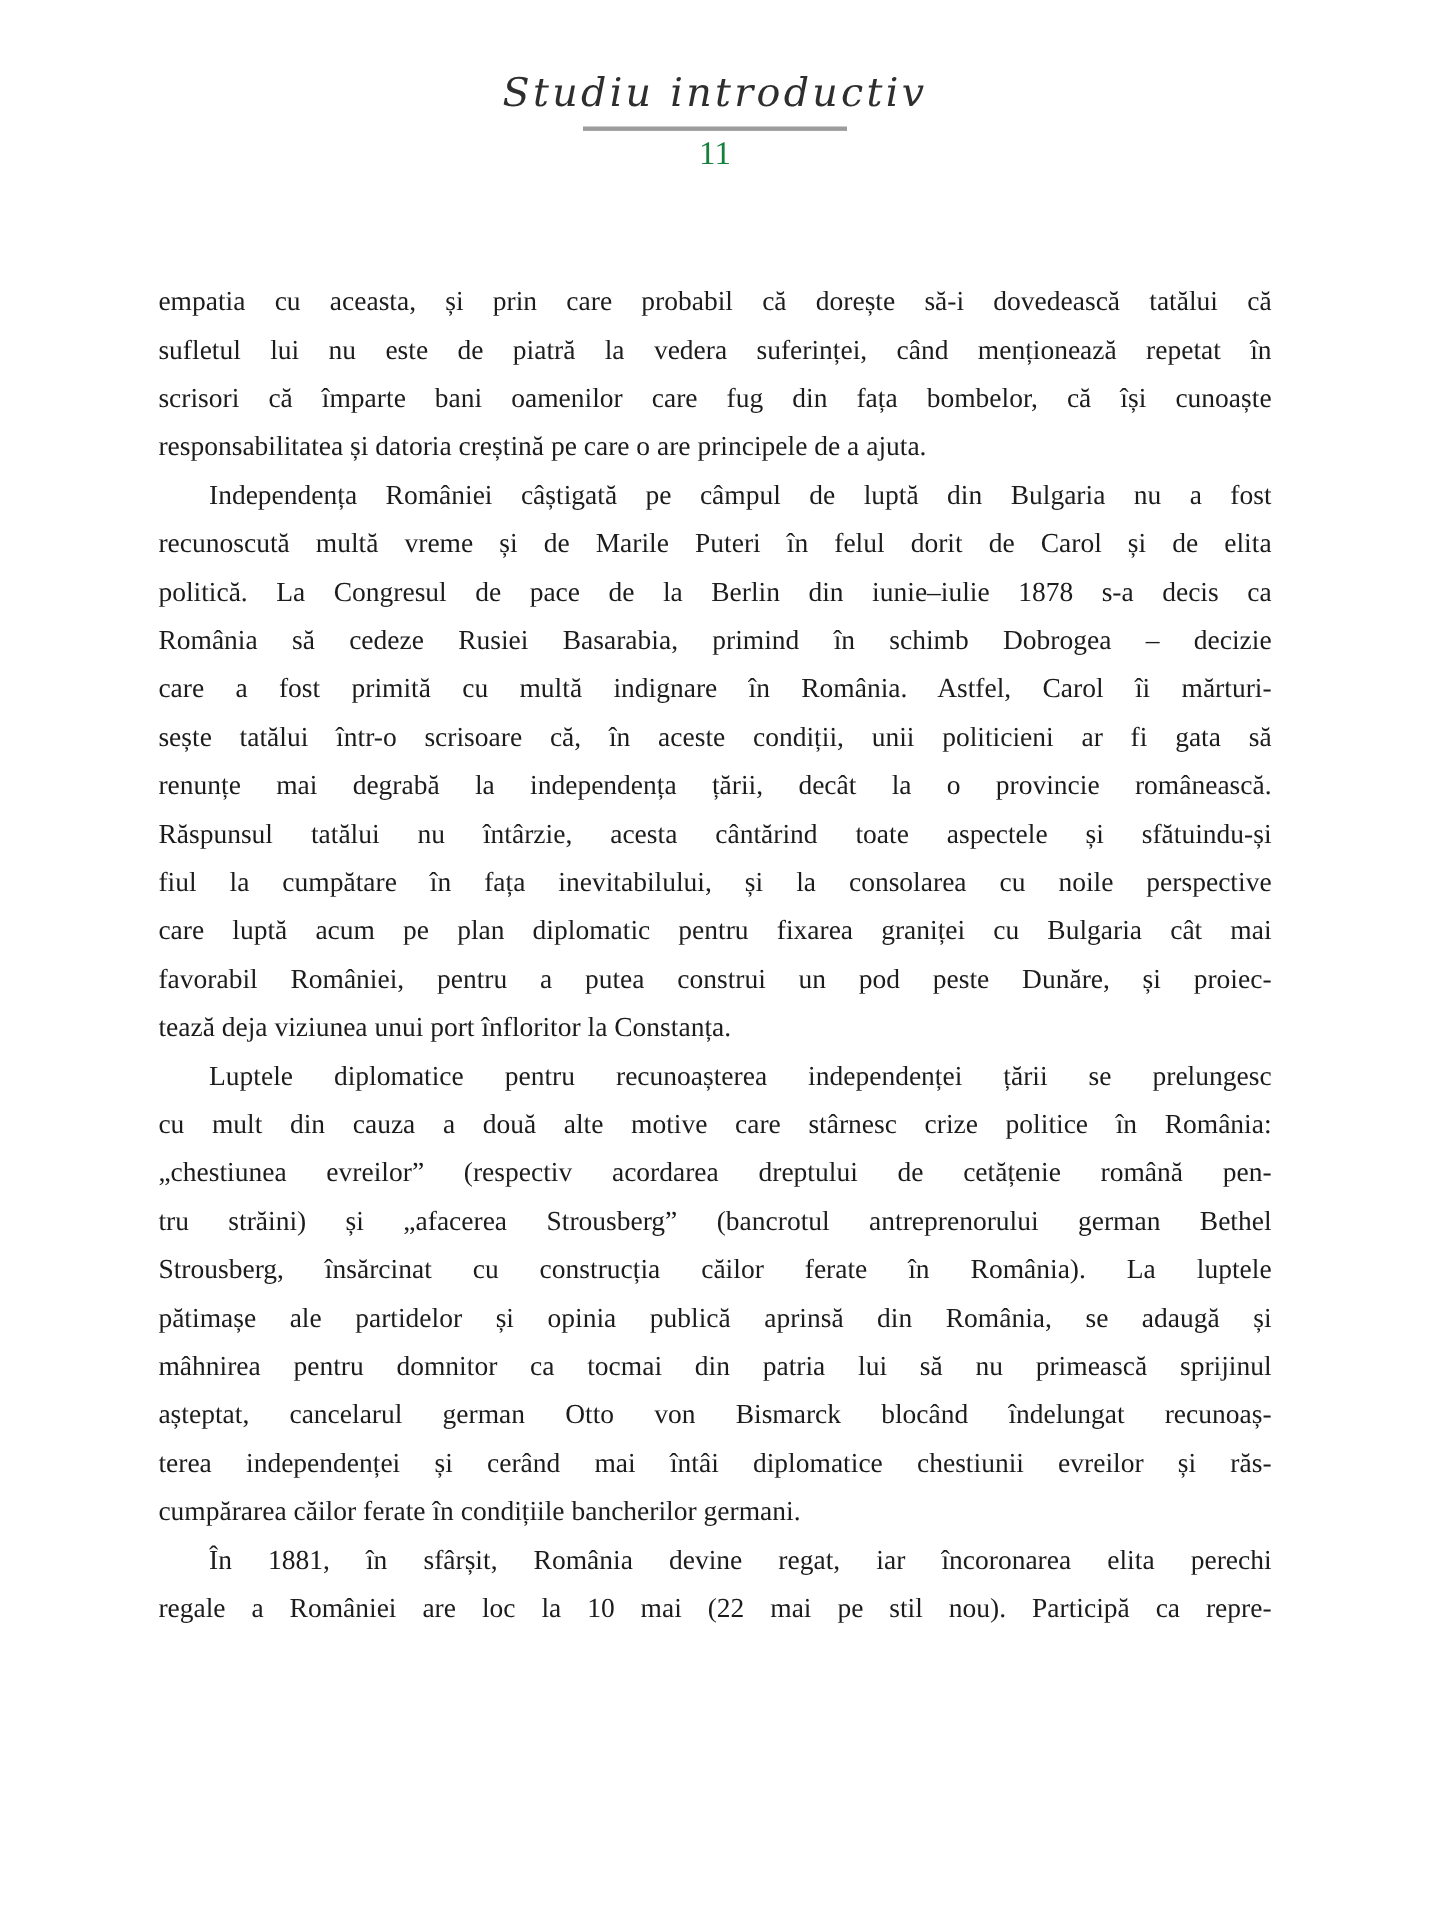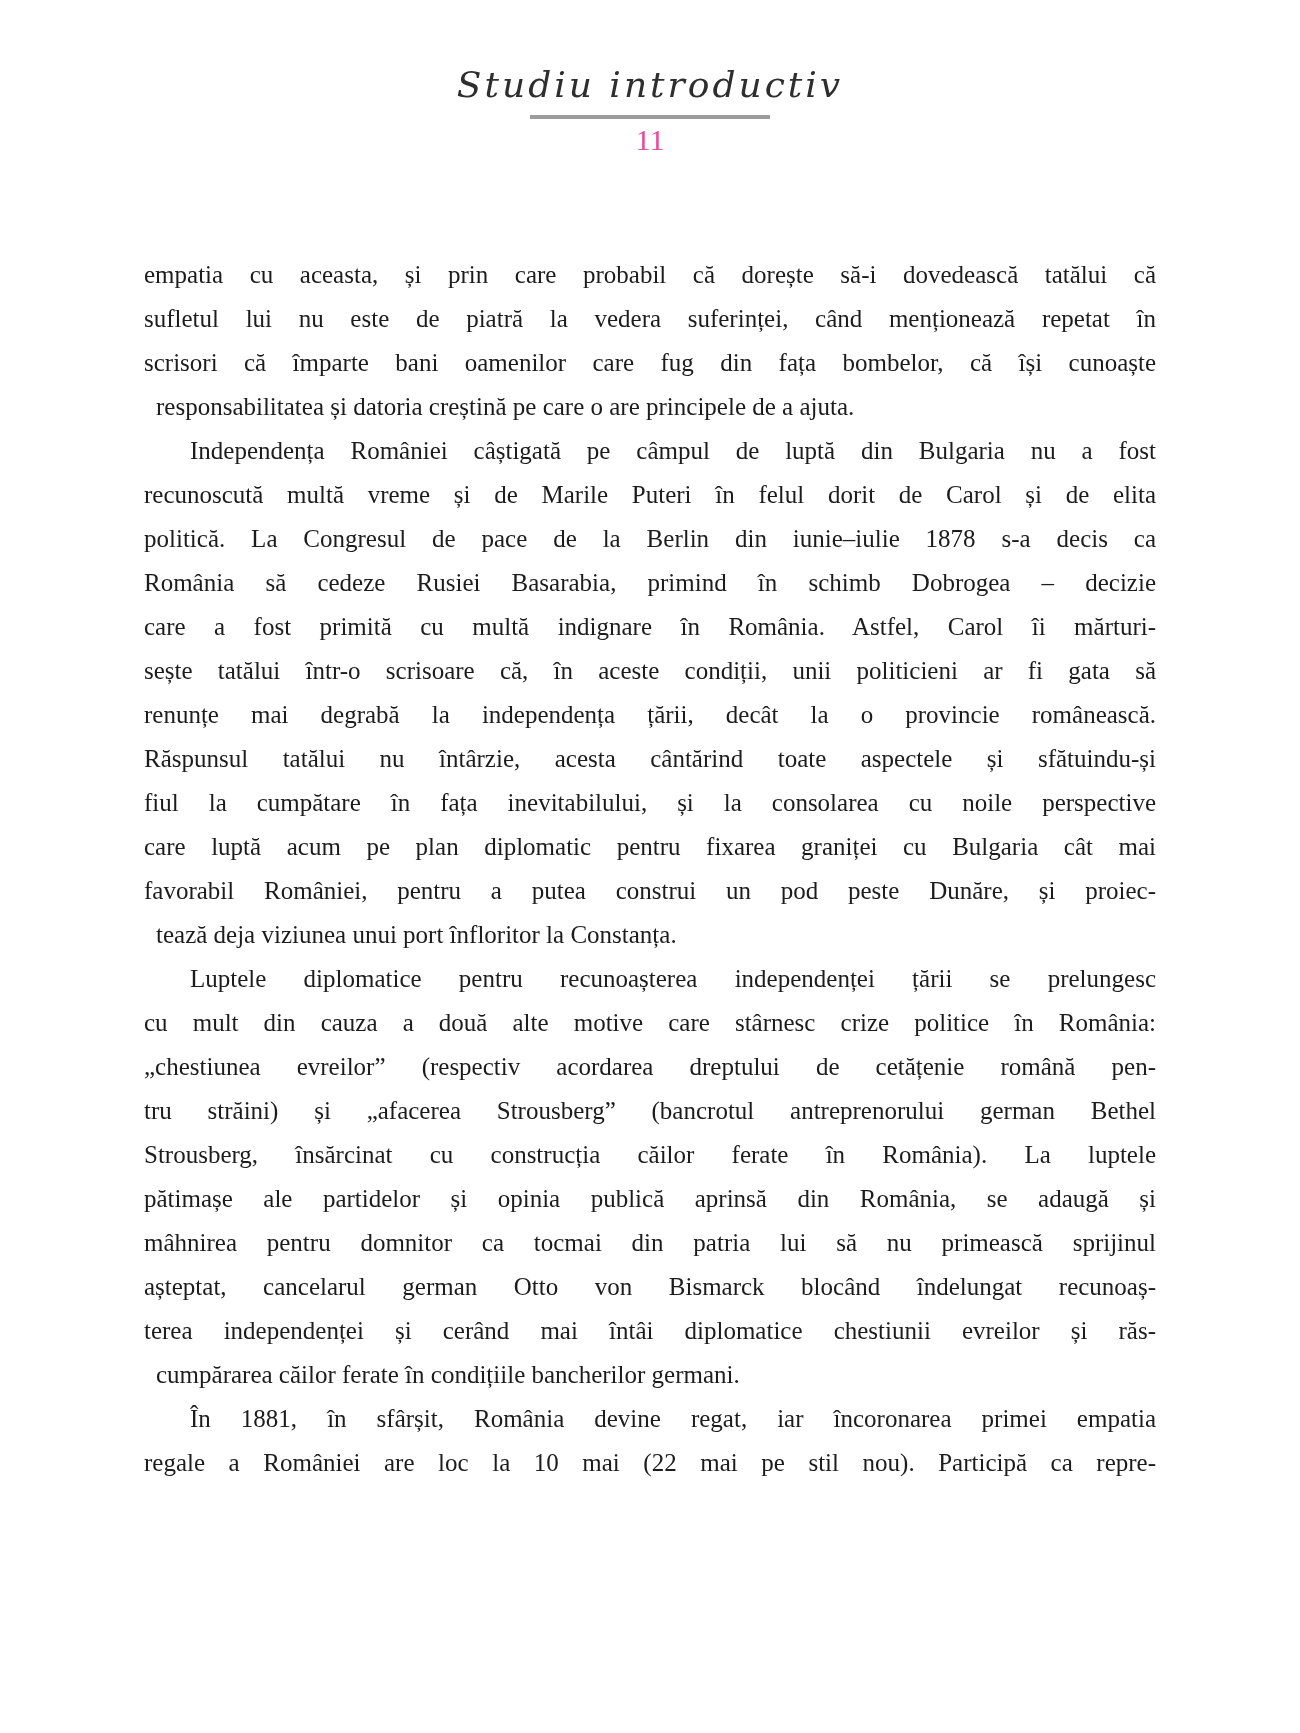--- a/index.html
+++ b/index.html
@@ -36,42 +36,41 @@
   .head-rule {
     width: 240px;
     height: 4px;
     background: #9c9c9c;
     margin: 6px auto 0 auto;
   }
   .page-number {
     margin-top: 4px;
     font-family: "Liberation Serif", serif;
     font-size: 30px;
-    color: #ec4899;
+    color: #15803d;
   }
   .content {
     position: absolute;
     top: 253px;
     left: 144px;
     width: 1012px;
     font-size: 25px;
     line-height: 44px;
     color: #1c1c1c;
   }
   .para { margin: 0; }
   .line {
     text-align: justify;
     text-align-last: justify;
     height: 44px;
     overflow: hidden;
     white-space: normal;
   }
   .line.last {
     text-align-last: left;
-    margin-left: 12px;
   }
   .para.indent .line:first-child {
     text-indent: 46px;
   }
 </style>
 </head>
 <body>
 
 <div class="page">
   <div class="running-head">
@@ -107,17 +106,17 @@
         <div class="line">„chestiunea evreilor” (respectiv acordarea dreptului de cetățenie română pen-</div>
         <div class="line">tru străini) și „afacerea Strousberg” (bancrotul antreprenorului german Bethel</div>
         <div class="line">Strousberg, însărcinat cu construcția căilor ferate în România). La luptele</div>
         <div class="line">pătimașe ale partidelor și opinia publică aprinsă din România, se adaugă și</div>
         <div class="line">mâhnirea pentru domnitor ca tocmai din patria lui să nu primească sprijinul</div>
         <div class="line">așteptat, cancelarul german Otto von Bismarck blocând îndelungat recunoaș-</div>
         <div class="line">terea independenței și cerând mai întâi diplomatice chestiunii evreilor și răs-</div>
         <div class="line last">cumpărarea căilor ferate în condițiile bancherilor germani.</div>
       </div>
       <div class="para indent">
-        <div class="line">În 1881, în sfârșit, România devine regat, iar încoronarea primei empatia</div>
+        <div class="line">În 1881, în sfârșit, România devine regat, iar încoronarea elita perechi</div>
         <div class="line">regale a României are loc la 10 mai (22 mai pe stil nou). Participă ca repre-</div>
       </div>
     </div>
 </div>
 
 </body></html>

